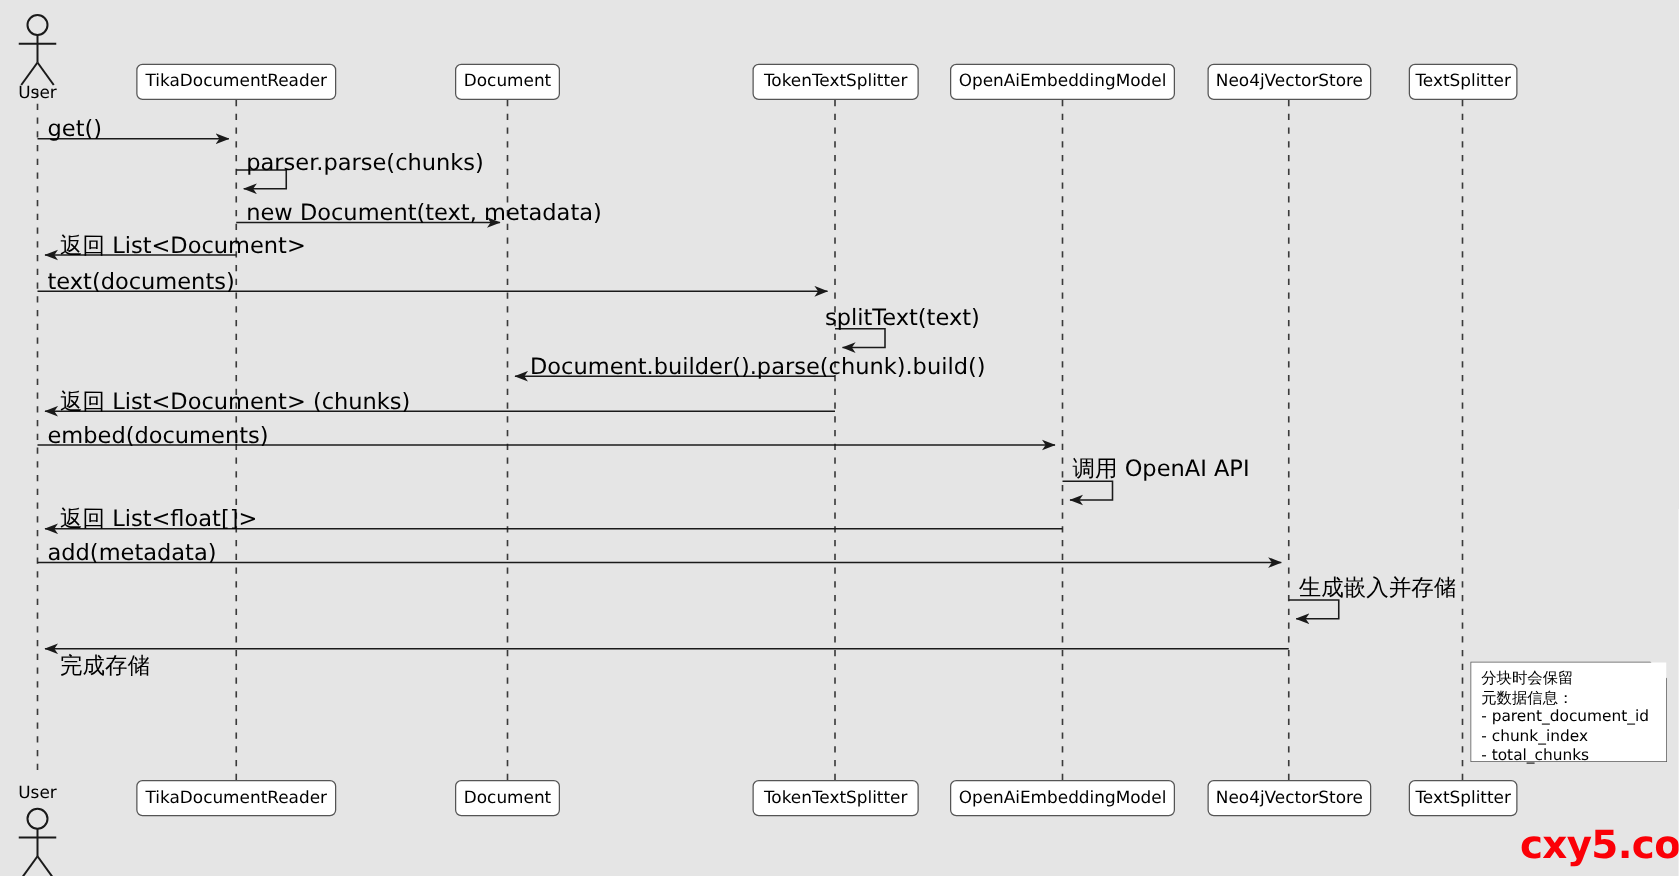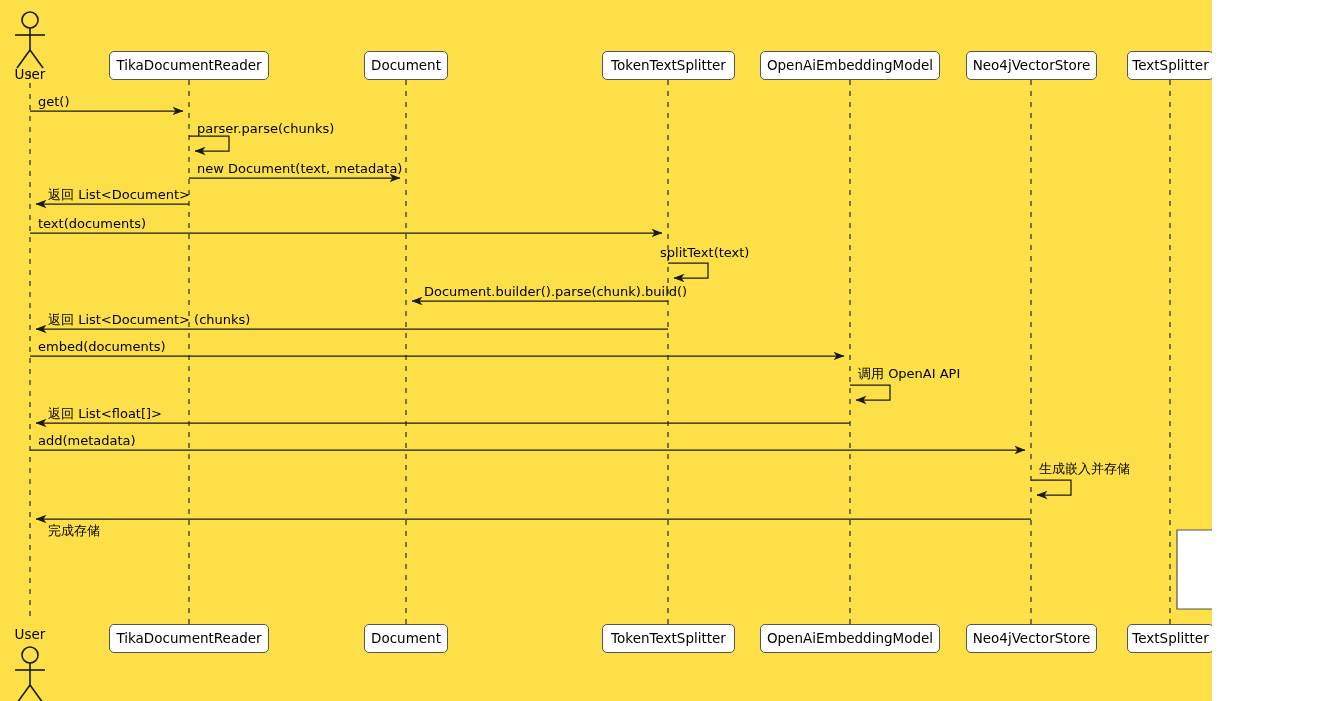--- a/index.html
+++ b/index.html
@@ -5,23 +5,23 @@
   html, body {
     margin: 0;
     padding: 0;
     background: #ffffff;
   }
   body {
     font-family: "DejaVu Sans", "Liberation Sans", sans-serif;
   }
   #diagram-root {
     position: relative;
-    width: 1212px;
+    width: 1343px;
     height: 701px;
-    background: #fde047;
+    background: #e5e5e5;
     overflow: hidden;
   }
   svg#seq-svg {
     position: absolute;
     left: 0;
     top: 0;
     width: 1343px;
     height: 701px;
   }
   .lifeline-box {
@@ -42,21 +42,21 @@
   }
   .actor-label {
     position: absolute;
     font-size: 13.5px;
     color: #000000;
     white-space: nowrap;
     text-align: center;
   }
   .msg-label {
     position: absolute;
-    font-size: 13px;
+    font-size: 18px;
     color: #000000;
     white-space: nowrap;
     line-height: 1;
   }
   .note-box {
     position: absolute;
     box-sizing: border-box;
     background: #ffffff;
     color: #000000;
     font-size: 12.3px;
@@ -161,16 +161,21 @@
       <div class="msg-label" style="left: 424px; top: 285px;">Document.builder().parse(chunk).build()</div>
       <div class="msg-label" style="left: 48px; top: 313px;">返回 List&lt;Document&gt; (chunks)</div>
       <div class="msg-label" style="left: 38px; top: 340px;">embed(documents)</div>
       <div class="msg-label" style="left: 858px; top: 367px;">调用 OpenAI API</div>
       <div class="msg-label" style="left: 48px; top: 407px;">返回 List&lt;float[]&gt;</div>
       <div class="msg-label" style="left: 38px; top: 434px;">add(metadata)</div>
       <div class="msg-label" style="left: 1039px; top: 462px;">生成嵌入并存储</div>
       <div class="msg-label" style="left: 48px; top: 524px;">完成存储</div>
     </div>
 
+  <div class="note-box" id="note-box" style="left: 1177px; top: 530px; width: 156px; height: 79px;">分块时会保留
+元数据信息：
+- parent_document_id
+- chunk_index
+- total_chunks</div>
 
   <div class="watermark" style="left: 1216px; top: 658px; color: rgb(251, 0, 7);">cxy5.com</div>
 
 </div>
 
 </body></html>

